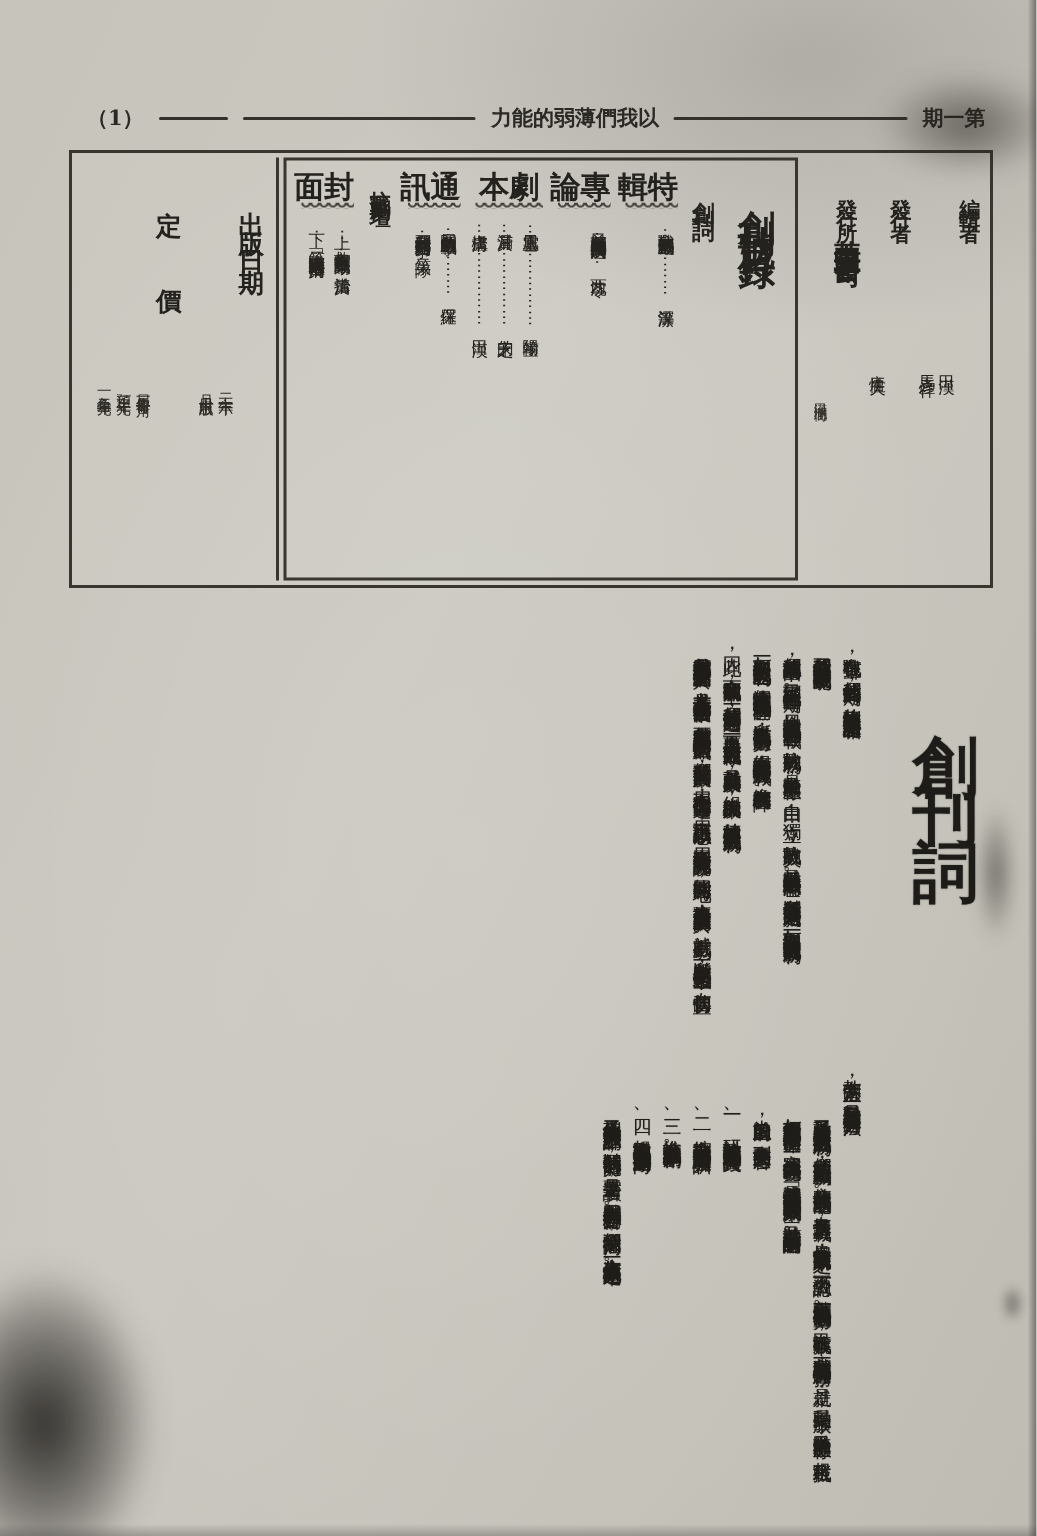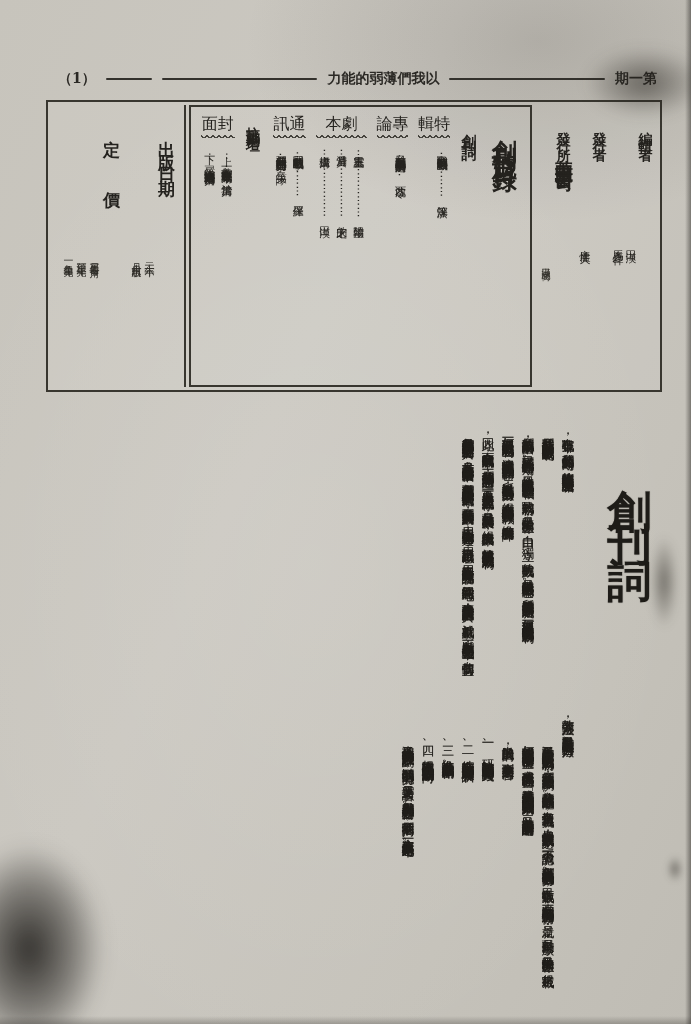--- a/index.html
+++ b/index.html
@@ -35,21 +35,21 @@
   .big-label{font-size:17px;font-weight:bold;letter-spacing:13px;padding-top:14px;white-space:nowrap;}
   .big-label.spread{letter-spacing:52px;}
   .small-lines{padding-top:142px;font-size:10px;letter-spacing:1px;color:#2e2c27;}
   .small-lines div{line-height:13px;}
 
   .tocbox{flex:1;border:2px solid #38362f;margin:0 3px;box-sizing:border-box;
     display:flex;flex-direction:row-reverse;align-items:stretch;padding:7px 5px;overflow:hidden;}
   .toc-title{writing-mode:vertical-rl;font-size:25px;font-weight:bold;letter-spacing:7px;
     padding:6px 4px 0 6px;white-space:nowrap;}
   .toc-section{display:flex;flex-direction:column;padding:0 5px;min-width:0;}
-  .sec-header{font-size:16px;font-weight:normal;text-align:center;white-space:nowrap;line-height:20px;}
+  .sec-header{font-size:20px;font-weight:bold;text-align:center;white-space:nowrap;line-height:20px;}
   .wavy{height:4px;margin:1px 0 4px 0;
     background-image:radial-gradient(circle at 3px 0px, transparent 2px, #45433d 2px 3.2px, transparent 3.4px);
     background-size:6px 4px;background-repeat:repeat-x;}
   .sec-items{flex:1;writing-mode:vertical-rl;font-size:11px;letter-spacing:.5px;color:#262420;}
   .sec-items .toc-item{line-height:17px;padding-top:4px;}
   .sec-items.inaugural{font-size:15px;font-weight:bold;letter-spacing:6px;padding-top:4px;}
   .sec-vname{writing-mode:vertical-rl;font-size:14px;font-weight:bold;letter-spacing:3px;line-height:18px;padding-top:2px;}
 
   .publisher{flex:0 0 96px;writing-mode:vertical-rl;padding:8px 2px 8px 2px;box-sizing:border-box;}
   .pub-group{margin-left:2px;}

